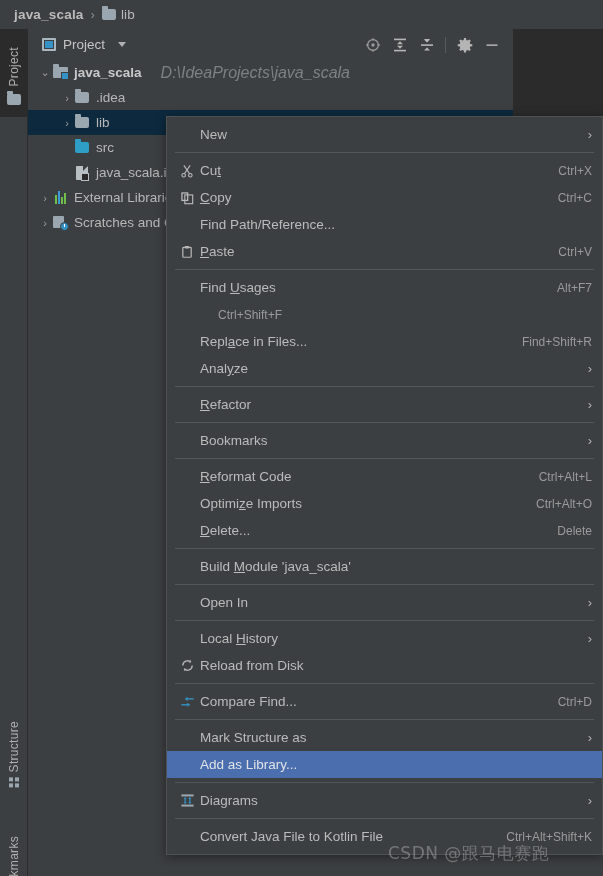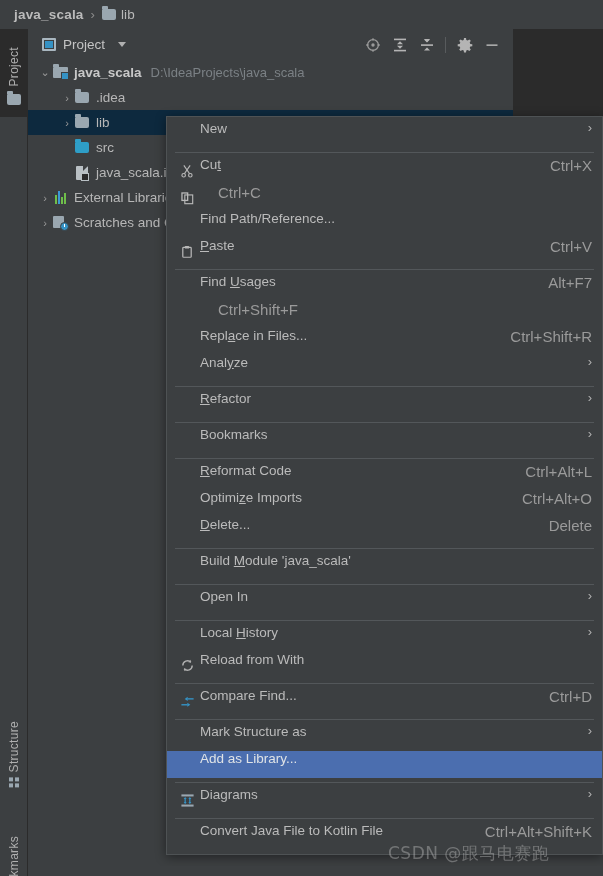--- a/index.html
+++ b/index.html
@@ -101,21 +101,21 @@
   .trow {
     display: flex; align-items: center; height: 25px; white-space: nowrap;
     font-size: 13.5px; color: #b7b7b7;
   }
   .trow.selected { background: #0d293e; }
   .twist {
     width: 14px; text-align: center; color: #9a9a9a; font-size: 11px; flex: 0 0 14px;
   }
   .tlabel { margin-left: 6px; }
   .tlabel.bold { font-weight: bold; color: #c8c8c8; }
-  .tpath { margin-left: 9px; color: #7b8185; font-size: 13px; }
+  .tpath { margin-left: 19px; color: #7b8185; font-size: 16px; font-style: italic; }
   .tree-icon { width: 16px; display: flex; align-items: center; justify-content: center; flex: 0 0 16px; }
 
   .module-folder { position: relative; width: 15px; height: 11px; background: #9aa7b0; border-radius: 1px; }
   .module-folder::before {
     content:""; position:absolute; left:0; top:-3px; width:6px; height:3px;
     background:#9aa7b0; border-radius:1px 1px 0 0;
   }
   .module-folder::after {
     content:""; position:absolute; right:-1px; bottom:-2px; width:6px; height:6px;
     background:#3592c4; border:1px solid #3c3f41;
@@ -149,28 +149,28 @@
   }
 
   
   .ctx-menu {
     position: absolute; left: 166px; top: 116px; width: 437px;
     background: #3c3f41; border: 1px solid #4e5254;
     box-shadow: 0 2px 10px rgba(0,0,0,.45);
     padding: 4px 0 4px 0;
   }
   .mi {
-    position: relative; display: flex; height: 27px;
+    position: relative; display: flex; align-items: center; height: 27px;
     padding: 0 10px 0 13px; font-size: 13.5px; color: #bbbbbb; white-space: nowrap;
   }
   .mi.highlight { background: #4b6eaf; color: #dfe3e6; }
   .mi .mi-icon { width: 20px; flex: 0 0 20px; display: flex; align-items: center; justify-content: flex-start; }
   .mi .mi-label { flex: 1 1 auto; }
   .mi .mi-label u { text-decoration: underline; }
-  .mi .mi-accel { color: #9a9a9a; font-size: 15px; margin-left: 18px; }
+  .mi .mi-accel { color: #9a9a9a; font-size: 12px; margin-left: 18px; }
   .mi .mi-arrow { margin-left: 14px; color: #b0b0b0; font-size: 13px; line-height: 1; }
   .msep { height: 1px; background: #53575a; margin: 4px 8px; }
 
   
   .watermark {
     position: absolute; left: 388px; top: 842px; width: 215px; height: 30px;
     font-size: 17px; color: rgba(205,205,205,.38);
     letter-spacing: .5px; white-space: nowrap;
     font-family: "DejaVu Sans", sans-serif;
   }
@@ -362,20 +362,21 @@
         <span class="mi-accel">Ctrl+X</span>
       </div>
       <div class="mi">
         <span class="mi-icon">
           <svg width="14" height="14" viewBox="0 0 16 16">
             <rect x="1.5" y="1.5" width="8" height="10" fill="#b8b8b8"></rect>
             <rect x="3" y="3" width="5" height="7" fill="#3c3f41"></rect>
             <rect x="5.5" y="4.5" width="9" height="10" fill="none" stroke="#b8b8b8" stroke-width="1.3"></rect>
           </svg>
         </span>
+        <span class="mi-label"><u>C</u>opy</span>
         <span class="mi-accel">Ctrl+C</span>
       </div>
       <div class="mi">
         <span class="mi-icon"></span>
         <span class="mi-label">Find Path/Reference...</span>
       </div>
       <div class="mi">
         <span class="mi-icon">
           <svg width="14" height="14" viewBox="0 0 16 16">
             <rect x="3.2" y="2.6" width="9.6" height="11.4" rx="1" fill="none" stroke="#b8b8b8" stroke-width="1.4"></rect>
@@ -391,21 +392,21 @@
         <span class="mi-label">Find <u>U</u>sages</span>
         <span class="mi-accel">Alt+F7</span>
       </div>
       <div class="mi">
         <span class="mi-icon"></span>
         <span class="mi-accel">Ctrl+Shift+F</span>
       </div>
       <div class="mi">
         <span class="mi-icon"></span>
         <span class="mi-label">Repl<u>a</u>ce in Files...</span>
-        <span class="mi-accel">Ctrl+Shift+R</span>
+        <span class="mi-accel">Find+Shift+R</span>
       </div>
       <div class="mi">
         <span class="mi-icon"></span>
         <span class="mi-label">Anal<u>y</u>ze</span>
         <span class="mi-arrow">›</span>
       </div>
       <div class="msep"></div>
       <div class="mi">
         <span class="mi-icon"></span>
         <span class="mi-label"><u>R</u>efactor</span>
@@ -452,21 +453,21 @@
       </div>
       <div class="mi">
         <span class="mi-icon">
           <svg width="15" height="15" viewBox="0 0 16 16">
             <path d="M13 8a5 5 0 0 1-8.6 3.5" fill="none" stroke="#b0b0b0" stroke-width="1.5"></path>
             <path d="M3 8a5 5 0 0 1 8.6-3.5" fill="none" stroke="#b0b0b0" stroke-width="1.5"></path>
             <path d="M11.2 1.8l.6 3-3-.4z" fill="#b0b0b0"></path>
             <path d="M4.8 14.2l-.6-3 3 .4z" fill="#b0b0b0"></path>
           </svg>
         </span>
-        <span class="mi-label">Reload from With</span>
+        <span class="mi-label">Reload from Disk</span>
       </div>
       <div class="msep"></div>
       <div class="mi">
         <span class="mi-icon">
           <svg width="15" height="15" viewBox="0 0 16 16">
             <path d="M1.5 11.5 L8 11.5" stroke="#3592c4" stroke-width="1.5" fill="none"></path>
             <path d="M11 11.5l-3.2-2.2v4.4z" fill="#3592c4"></path>
             <path d="M14.5 5.2 L8 5.2" stroke="#3592c4" stroke-width="1.5" fill="none"></path>
             <path d="M5 5.2l3.2-2.2v4.4z" fill="#3592c4"></path>
           </svg>

